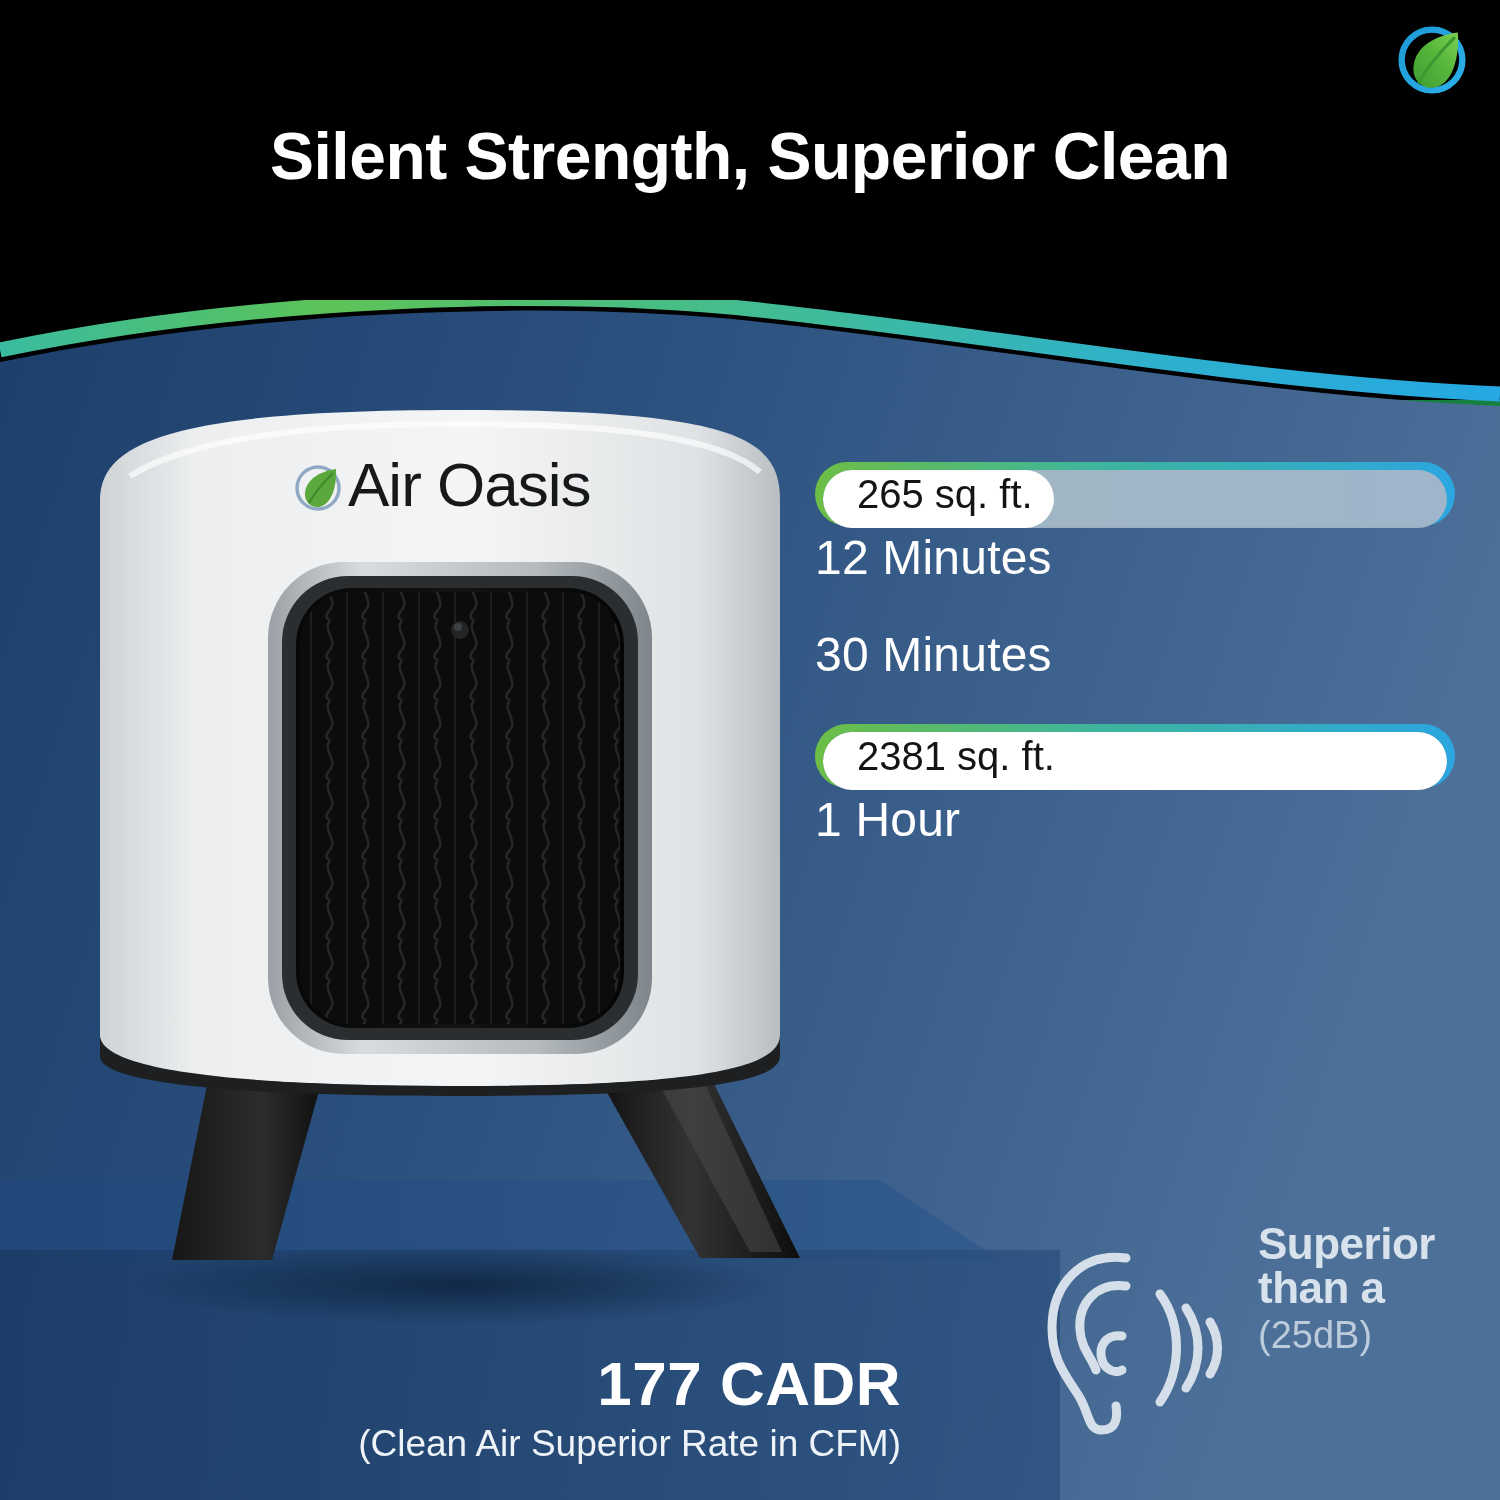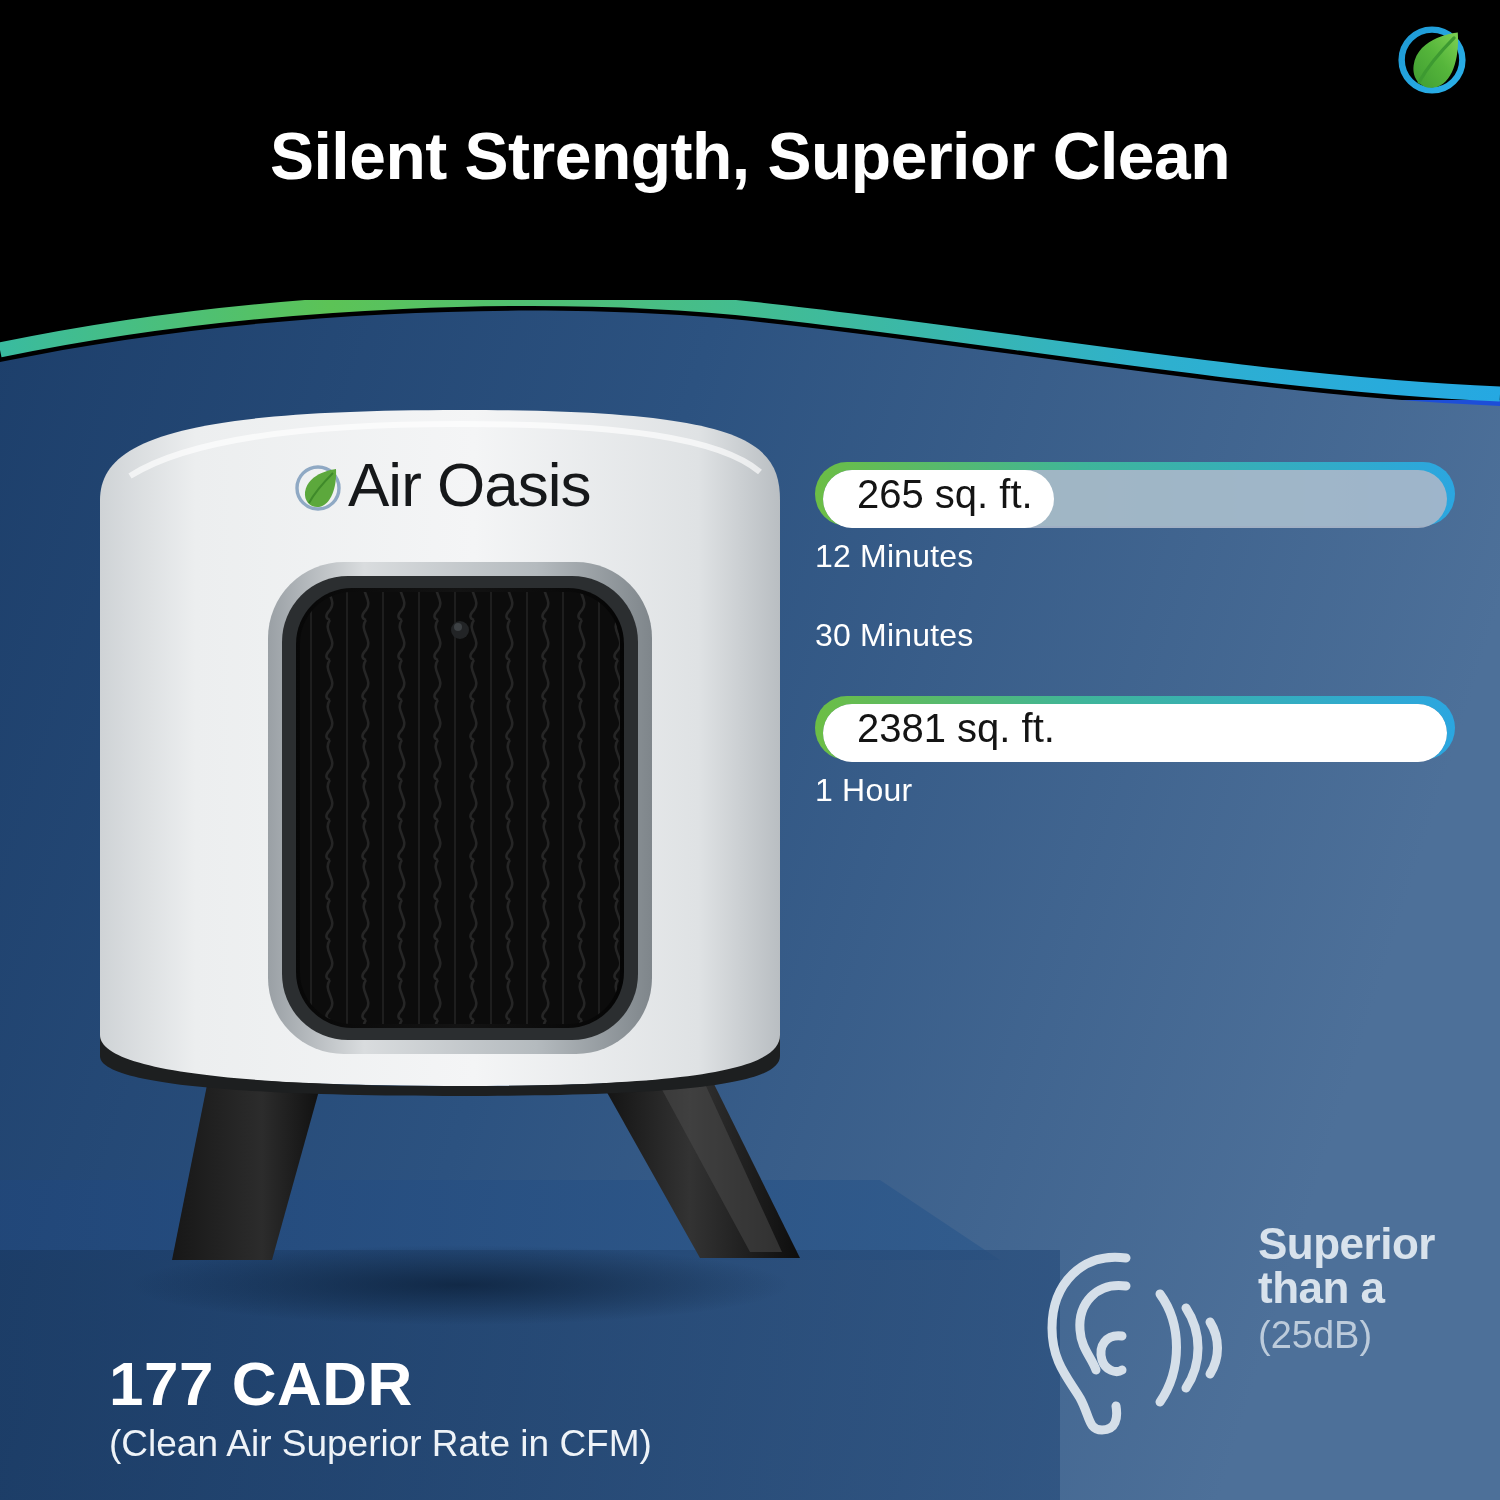--- a/index.html
+++ b/index.html
@@ -6,21 +6,21 @@
     margin: 0;
     padding: 0;
     background: #000;
   }
   #stage {
     position: relative;
     width: 1500px;
     height: 1500px;
     overflow: hidden;
     font-family: "Liberation Sans", sans-serif;
-    background: #1d4ed8;
+    background: #15803d;
   }
 
   
   #header-band {
     position: absolute;
     left: 0; top: 0;
     width: 1500px; height: 400px;
     background: #000000;
   }
   #headline {
@@ -92,33 +92,33 @@
     position: absolute;
     left: 42px; top: 50%;
     transform: translateY(-50%);
     color: #141414;
     font-size: 40px;
     font-weight: 400;
     white-space: nowrap;
     z-index: 3;
   }
   .bar-caption {
-    margin-top: 12px;
+    margin-top: 4px;
     color: #ffffff;
-    font-size: 32px;
+    font-size: 48px;
     font-weight: 400;
     letter-spacing: 0.2px;
   }
 
   
   #cadr {
     position: absolute;
-    left: 109px; top: 1348px;
+    left: 91px; top: 1348px;
     width: 810px;
-    text-align: left;
+    text-align: right;
   }
   #cadr-value {
     color: #ffffff;
     font-size: 62px;
     font-weight: 700;
     letter-spacing: 0.5px;
   }
   #cadr-sub {
     margin-top: 4px;
     color: #eef3f8;

